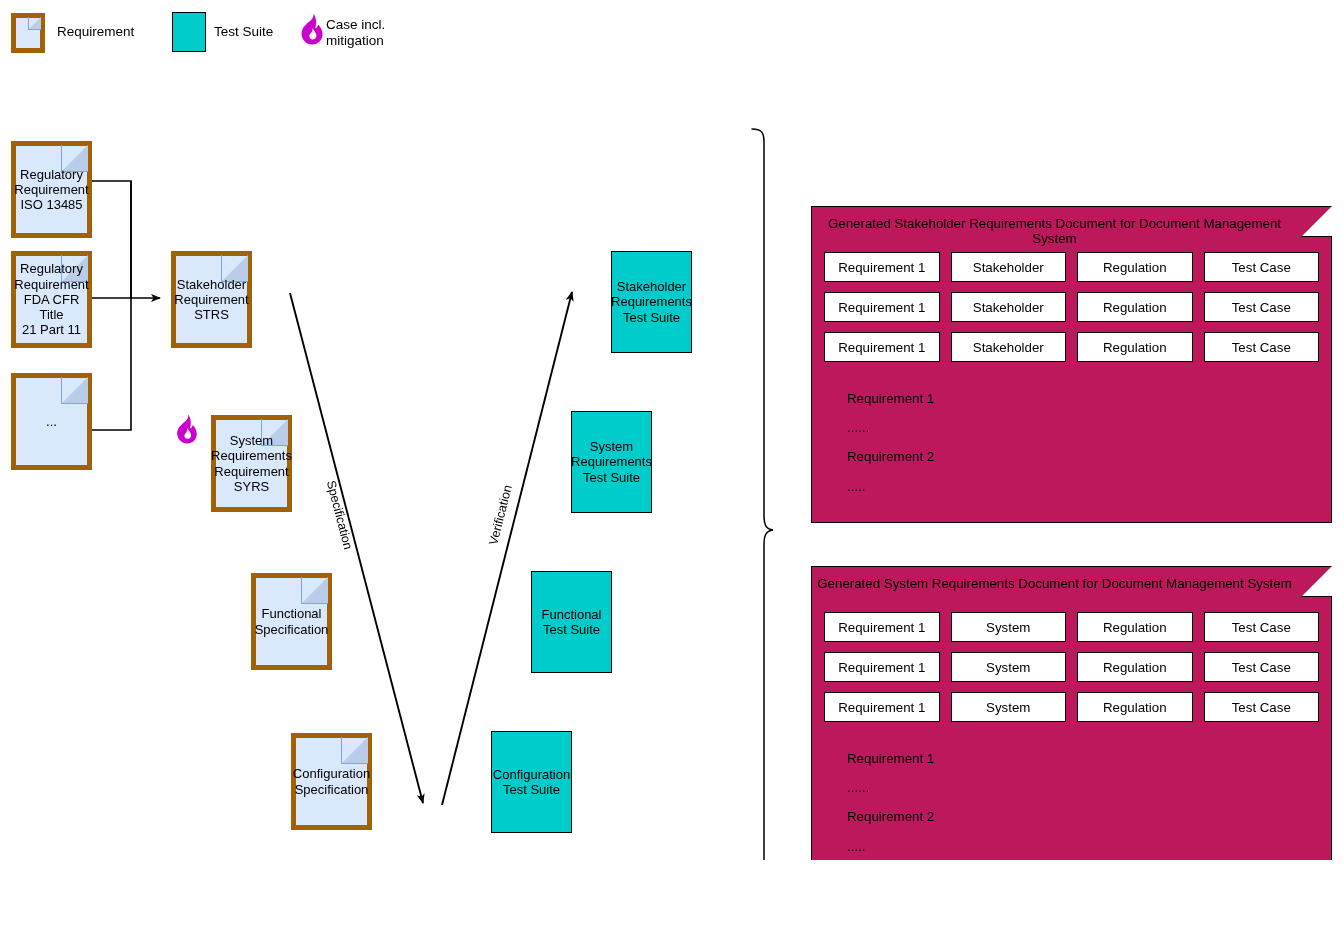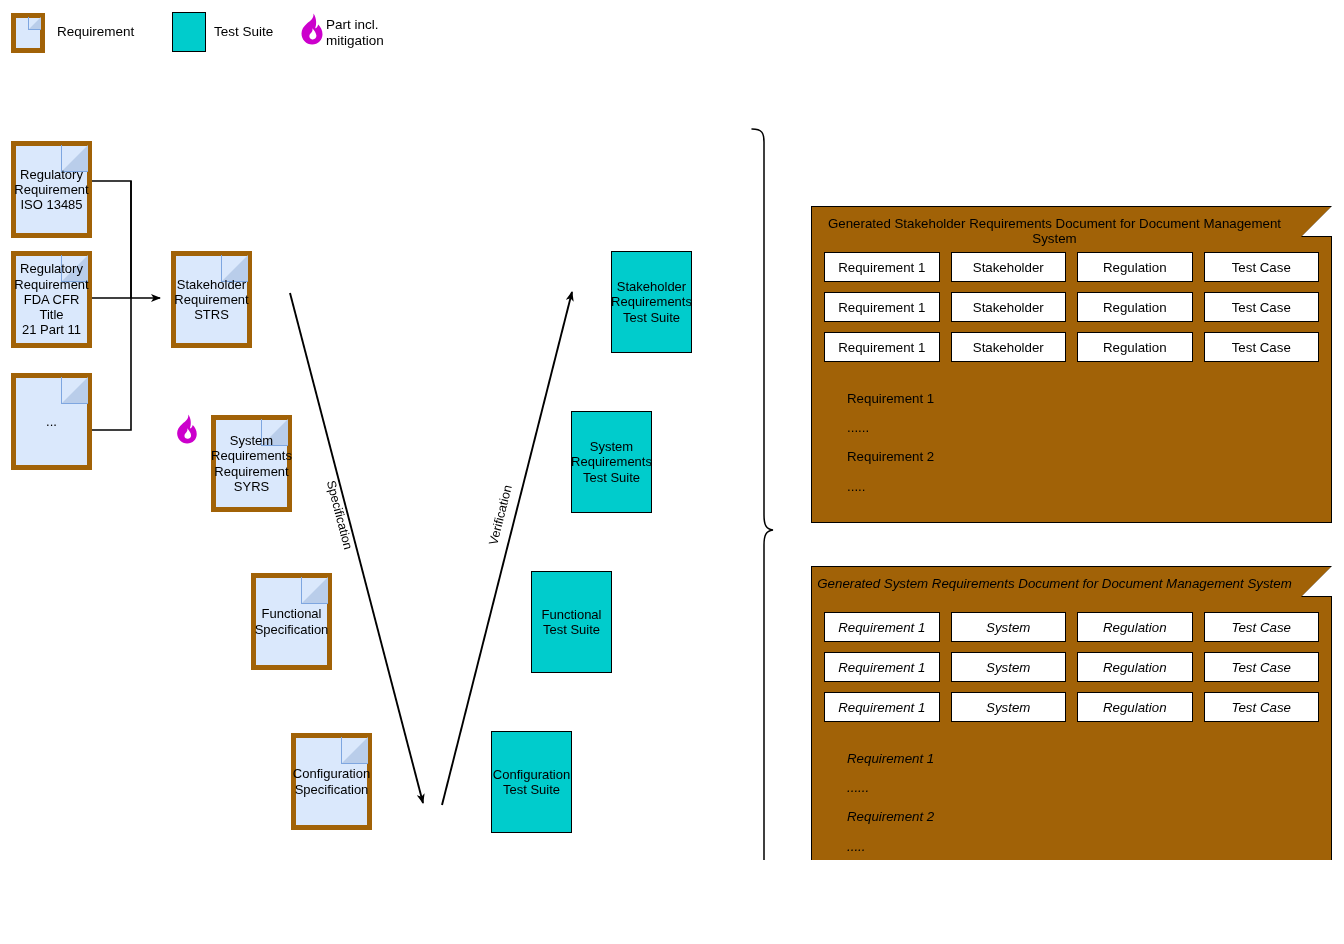--- a/index.html
+++ b/index.html
@@ -84,21 +84,21 @@
     font-size: 13.5px;
     line-height: 1.2;
     color: #000;
     white-space: pre-line;
   }
 
   
   .gendoc {
     position: absolute;
     box-sizing: border-box;
-    background: #a16207;
+    background: #be185d;
     border: 1.3px solid #000000;
   }
   .gendoc-fold {
     position: absolute;
     top: -1.3px;
     right: -1.3px;
     width: 0;
     height: 0;
     border-style: solid;
     border-width: 0 0 30px 30px;
@@ -182,21 +182,21 @@
   <div class="flame" style="left:296px; top:12px;">
     <svg viewBox="0 0 30 34" width="30" height="34" aria-hidden="true">
       <path d="M17.5 1.5 C17.8 7 14.2 8.6 11.2 11.3 C7.6 14.5 5.5 17.6 5.5 21.5
                C5.5 27.6 10.3 32.5 16.2 32.5 C22.1 32.5 26.5 28.1 26.5 22.3
                C26.5 18 24.6 15.2 22.2 12.6 C21.6 15.2 20.2 16.4 19.2 16.2
                C20.7 12.2 20.7 6.4 17.5 1.5 Z" fill="#cc00cc"></path>
       <path d="M16.4 16.2 C17 19.6 15.2 20.5 14.1 22 C13 23.5 13 26.4 15.6 27.3
                C18.2 28.2 20.6 26.2 20.4 23.6 C20.2 21 18.3 18.6 16.4 16.2 Z" fill="#ffffff"></path>
     </svg>
   </div>
-  <div class="legend-text" style="left:326px; top:17px;">Part incl.
+  <div class="legend-text" style="left:326px; top:17px;">Case incl.
 mitigation</div>
 
   <svg id="overlay" viewBox="0 0 1344 944">
     <defs>
       <marker id="arrowhead" markerWidth="10" markerHeight="8" refX="9" refY="4" orient="auto" markerUnits="userSpaceOnUse">
         <path d="M0,0 L10,4 L0,8 L2.6,4 Z" fill="#000"></path>
       </marker>
     </defs>
 
     <g stroke="#000" stroke-width="1.6" fill="none">
@@ -337,21 +337,21 @@
       <div class="cell">Regulation</div>
       <div class="cell">Test Case</div>
     </div>
 
     <div class="bodyline" style="top:184px;">Requirement 1</div>
     <div class="bodyline" style="top:213px;">......</div>
     <div class="bodyline" style="top:242px;">Requirement 2</div>
     <div class="bodyline" style="top:272px;">.....</div>
   </div>
 
-  <div class="gendoc" style="left:811px; top:566px; width:521px; height:317px;font-style:italic;">
+  <div class="gendoc" style="left:811px; top:566px; width:521px; height:317px;">
     <span class="gendoc-fold"></span>
     <div class="gendoc-title">Generated System Requirements Document for Document Management System</div>
 
     <div class="cellrow" style="top:45px;">
       <div class="cell">Requirement 1</div>
       <div class="cell">System</div>
       <div class="cell">Regulation</div>
       <div class="cell">Test Case</div>
     </div>
     <div class="cellrow" style="top:85px;">

